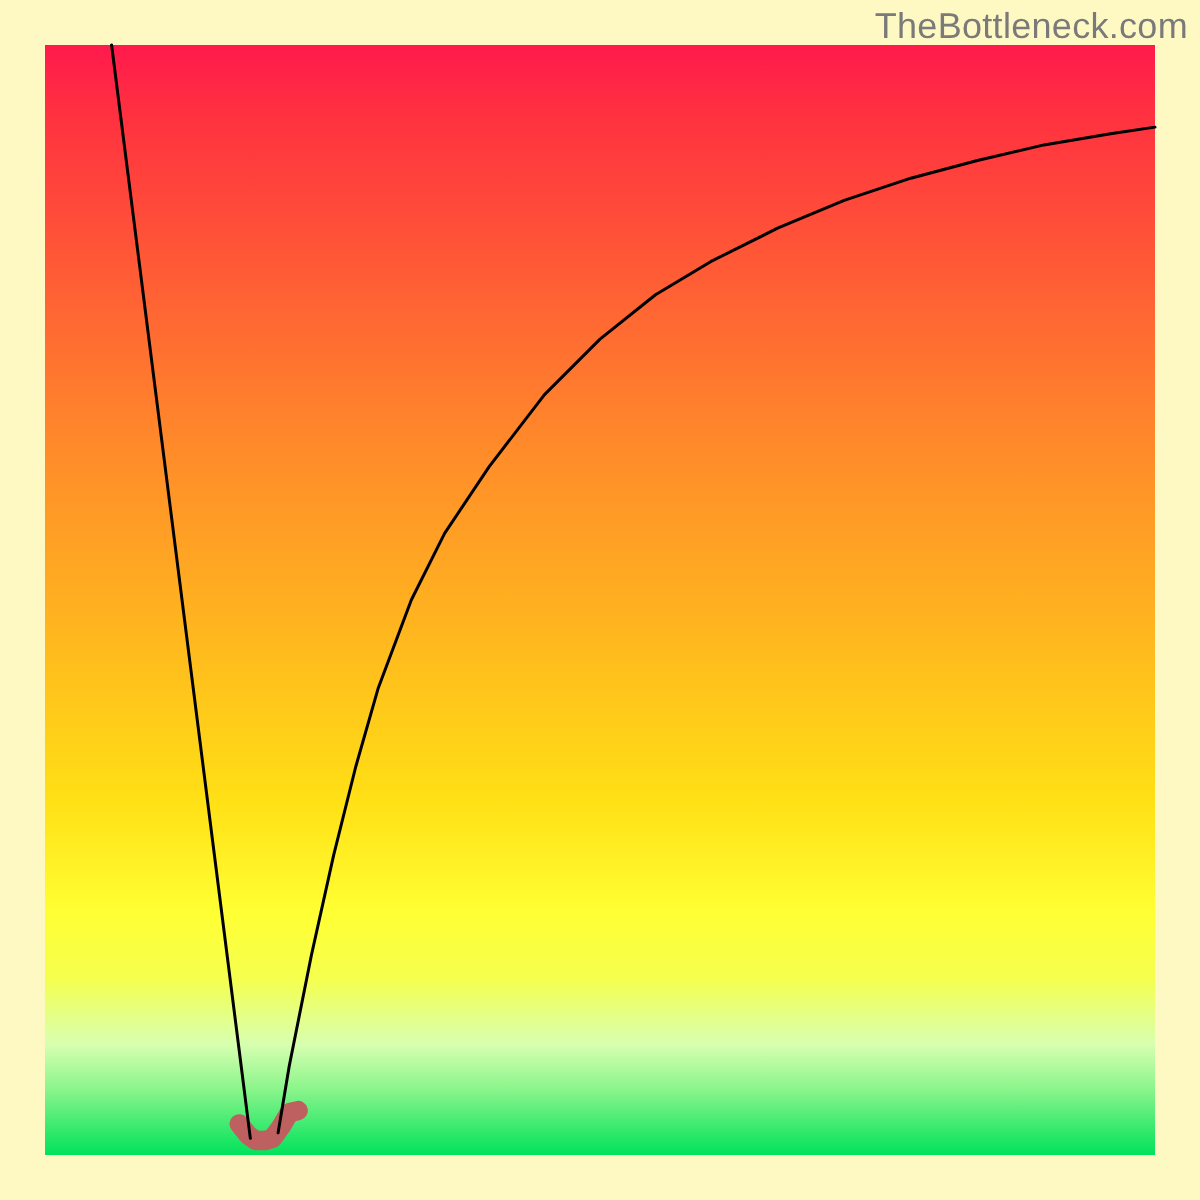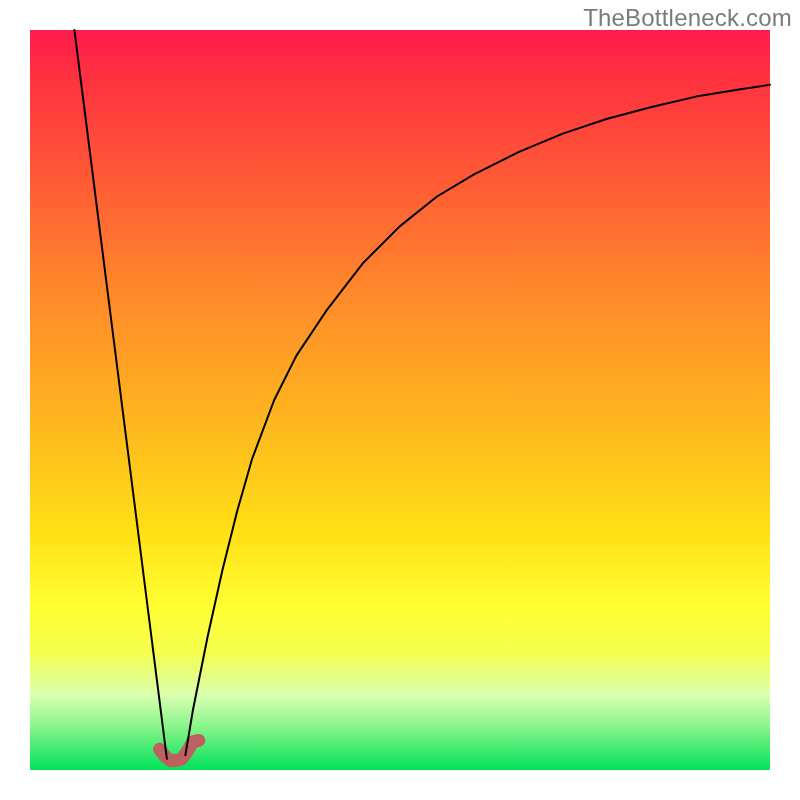--- a/index.html
+++ b/index.html
@@ -9,21 +9,21 @@
     height: 800px;
     background: #000;
     overflow: hidden;
   }
   .frame {
     position: absolute;
     left: 0;
     top: 0;
     width: 800px;
     height: 800px;
-    background: #ffffff;
+    background: #fef9c3;
   }
   .plot {
     position: absolute;
     left: 30px;
     top: 30px;
     width: 740px;
     height: 740px;
     background: linear-gradient(to bottom,
       #ff1a4d 0%,
       #ff3040 6%,

